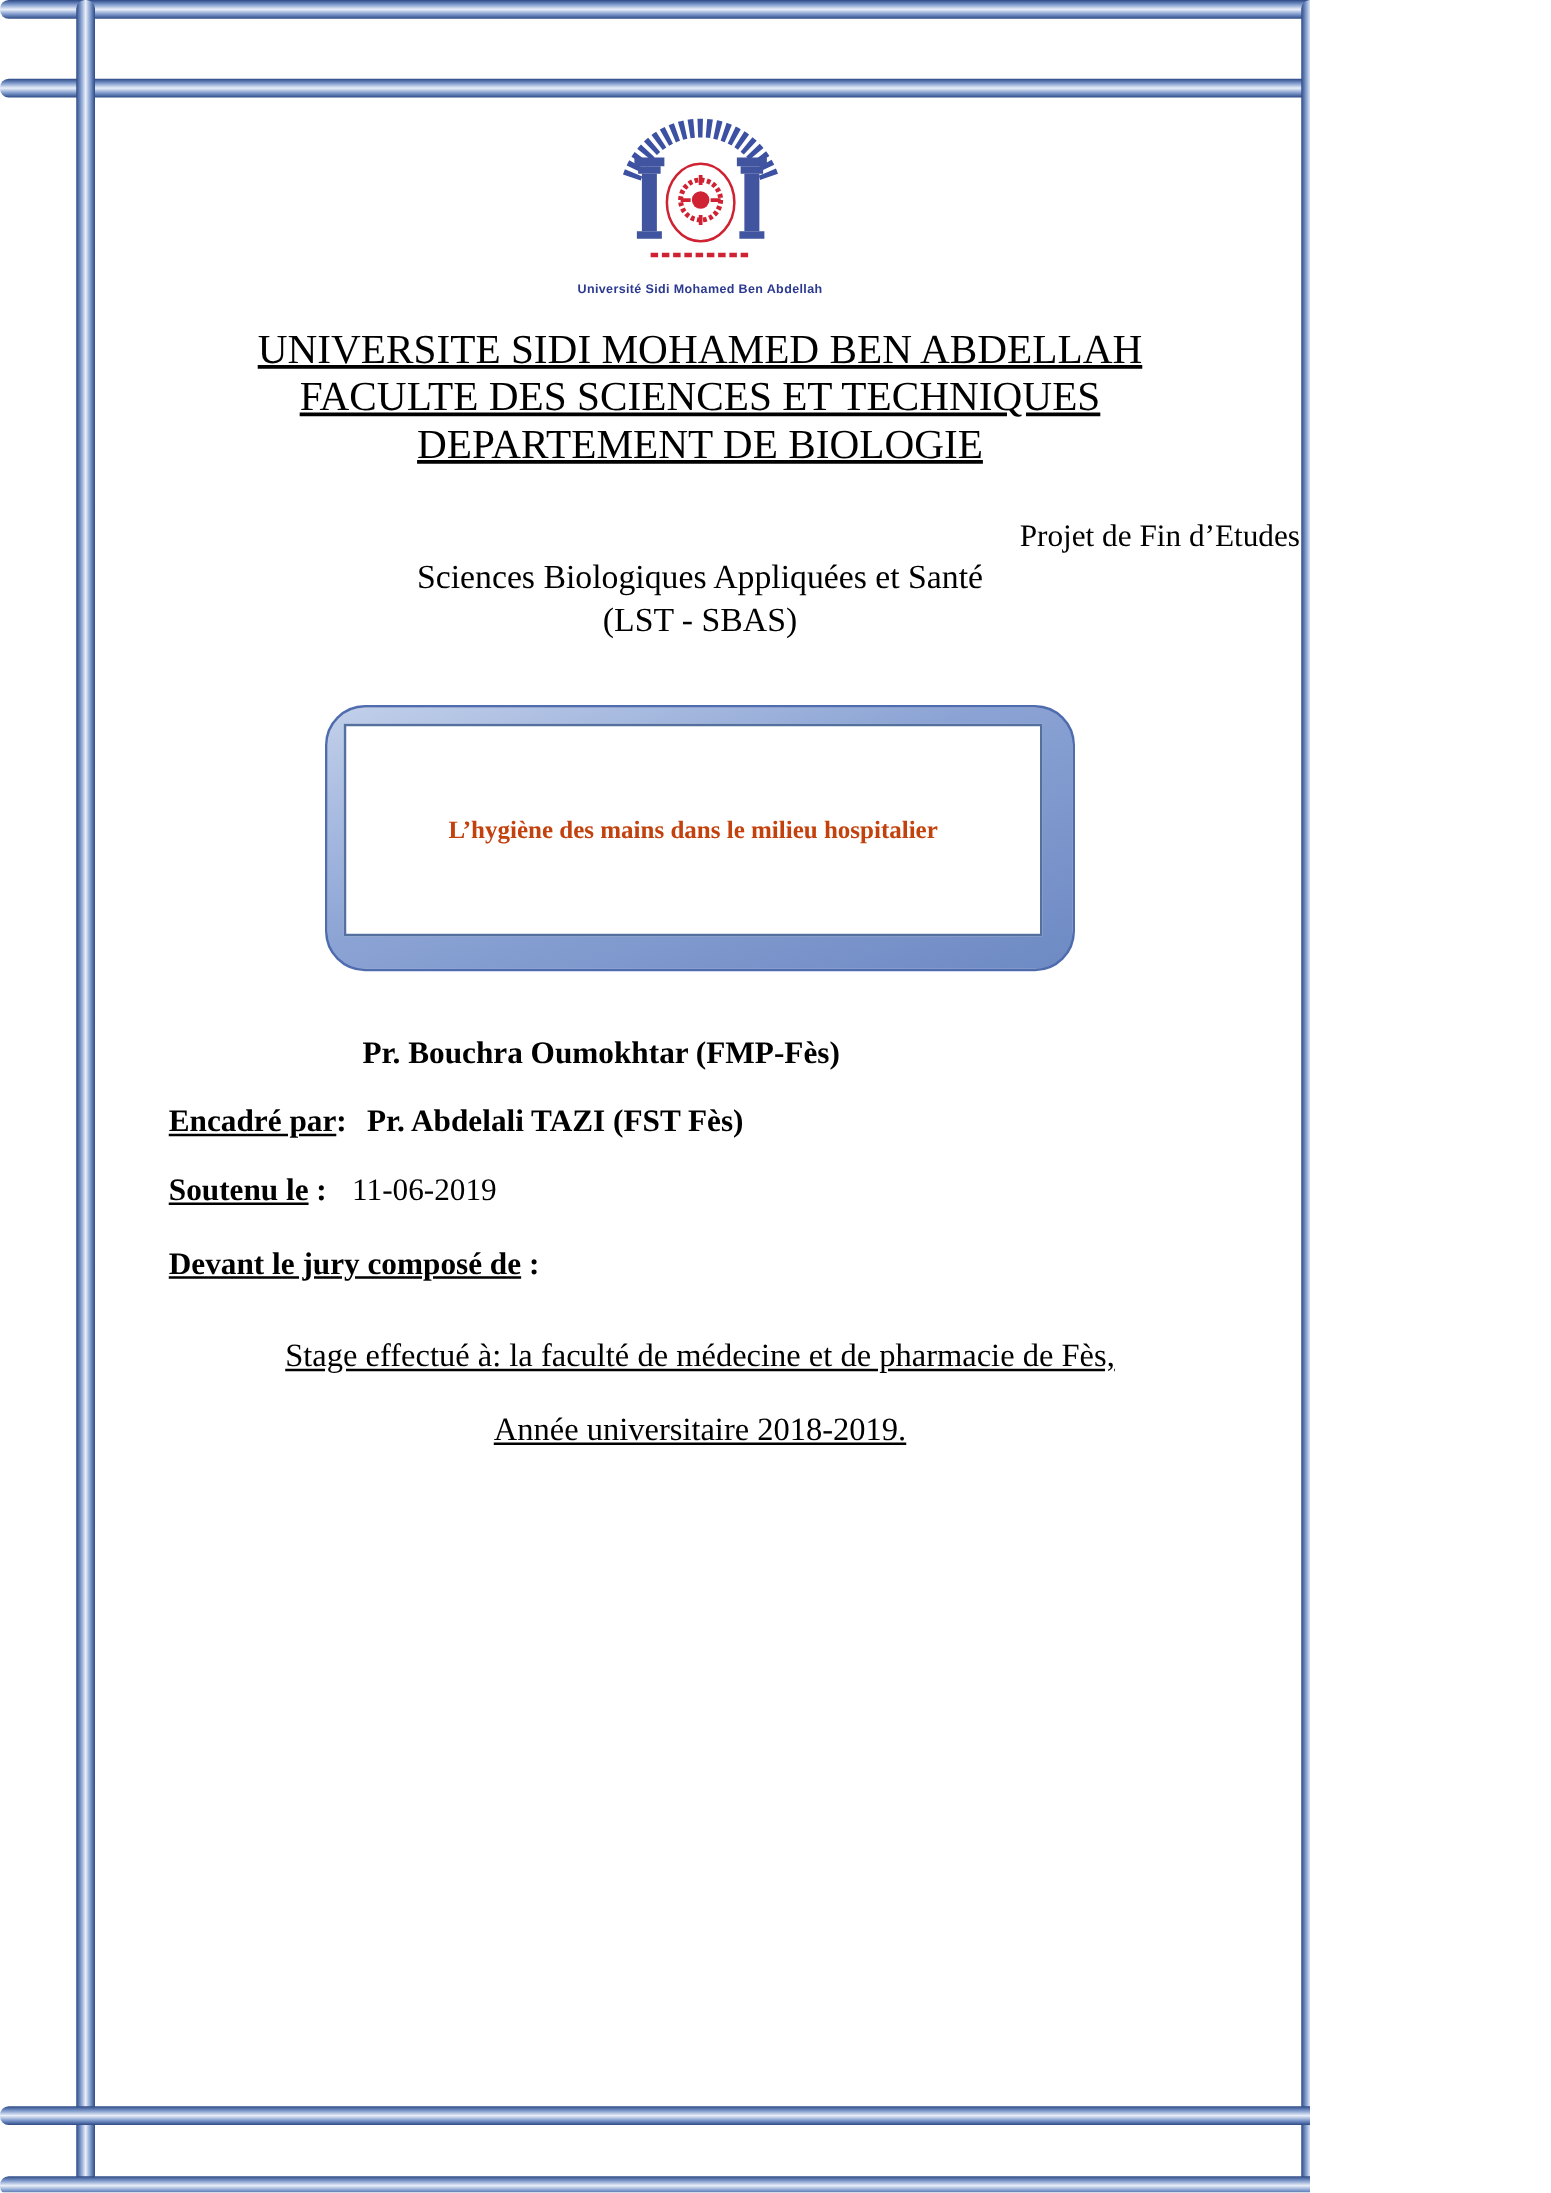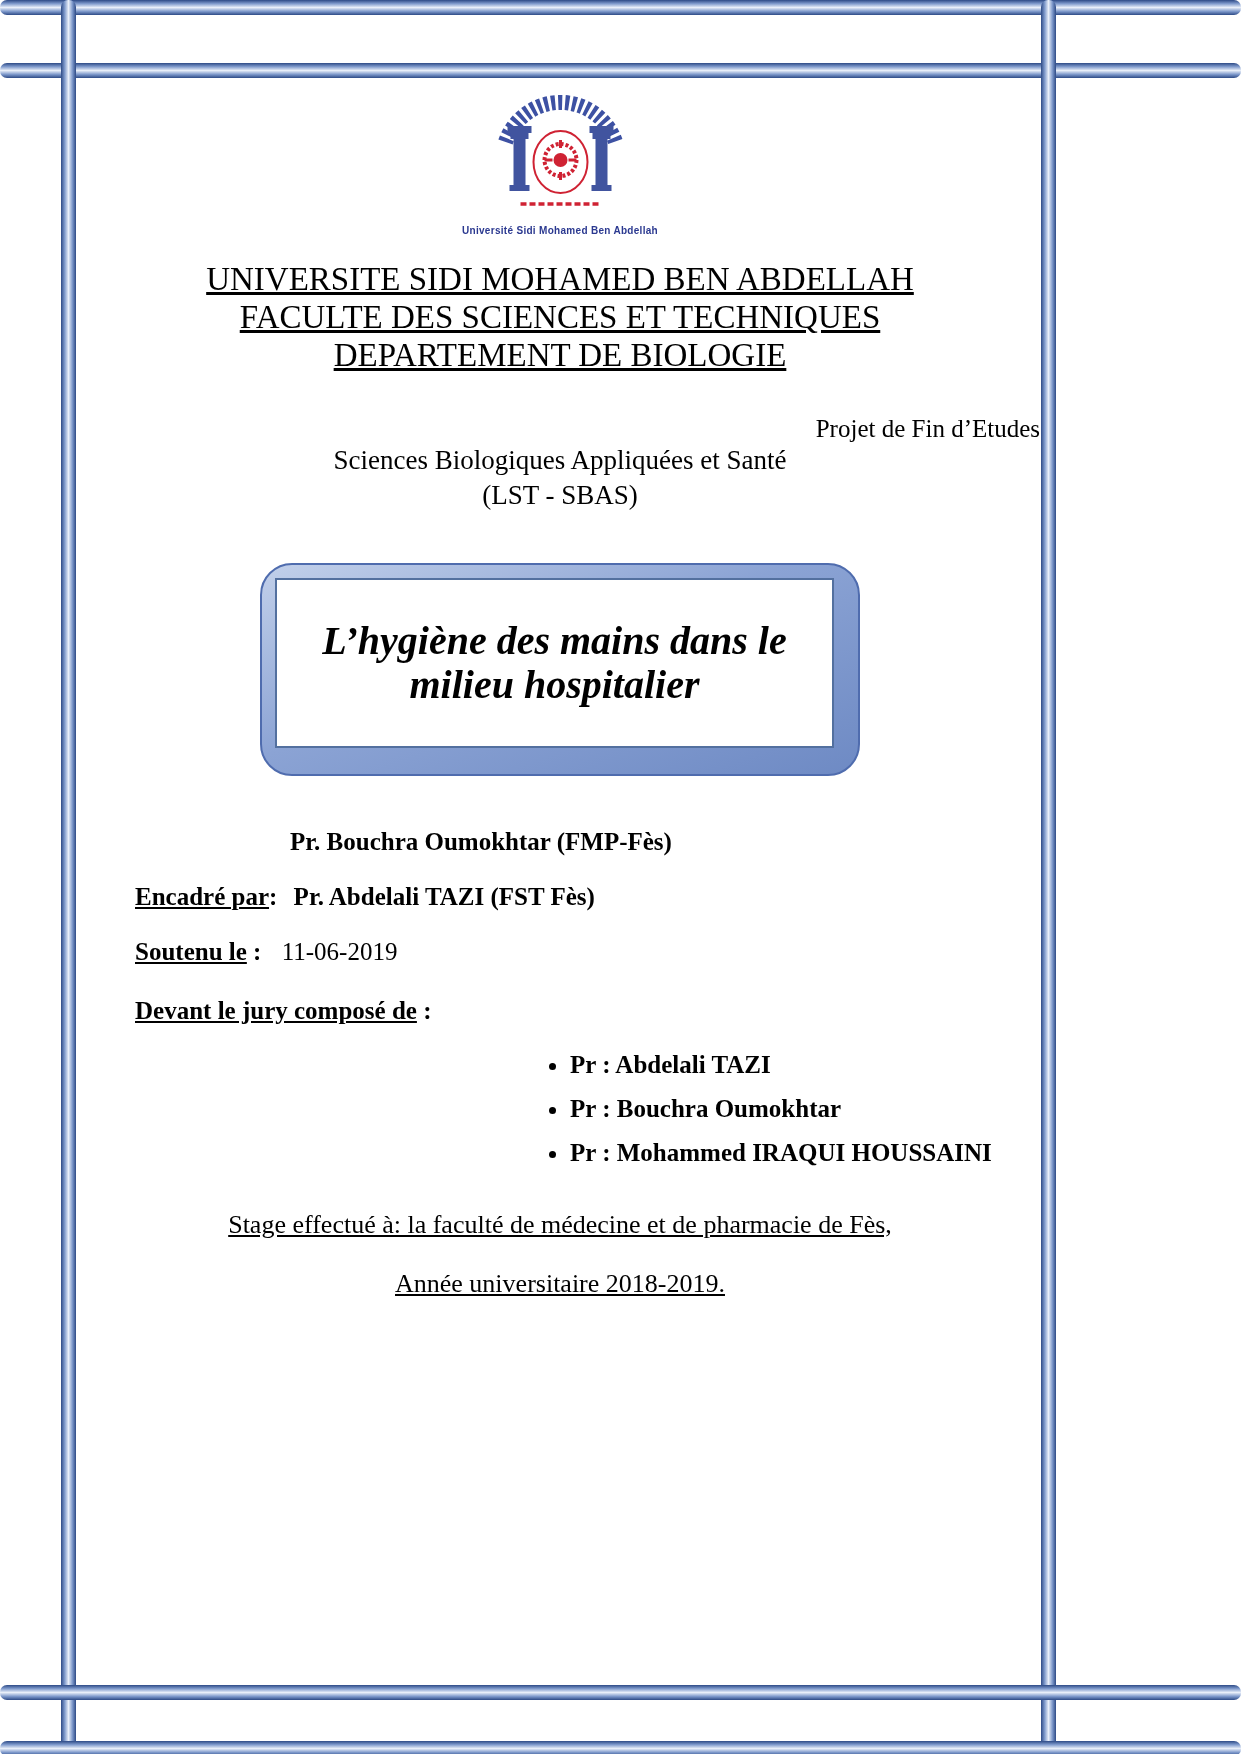--- a/index.html
+++ b/index.html
@@ -1,18 +1,18 @@
 <!DOCTYPE html>
 <html lang="fr"><head>
 <meta charset="utf-8">
 <style>
   * { margin:0; padding:0; box-sizing:border-box; }
   html,body { background:#ffffff; }
   .page {
-    position:relative; width:1241px; height:1754px; background:#fff;
+    position:relative; width:1048px; height:1754px; background:#fff;
     font-family:"Liberation Serif", serif; color:#000; overflow:hidden;
   }
   
   .bar { position:absolute; border-radius:7px; }
   .bar-h {
     left:0; width:1241px; height:15px;
     background:linear-gradient(to bottom,#2d4a86 0%,#7e99cb 24%,#e9eff9 50%,#7e99cb 76%,#2d4a86 100%);
   }
   .bar-v {
     top:0; height:1754px; width:15px;
@@ -46,21 +46,21 @@
   .title-box-outer {
     margin:50px auto 0; width:600px; border-radius:32px;
     background:linear-gradient(160deg,#c2d0ea 0%,#8ba3d4 45%,#6e8ac4 100%);
     border:2px solid #4f6cae;
     padding:13px 24px 26px 13px;
   }
   .title-box-inner {
     background:#fff; border:2px solid #53709f; min-height:170px;
     display:flex; align-items:center; justify-content:center; padding:10px 14px;
   }
-  .doc-title { font-size:40px; font-weight:bold; color:#000000; line-height:44px;font-style:italic; }
+  .doc-title { font-size:20px; font-weight:bold; color:#c2410c; line-height:44px; }
 
   .details { text-align:left; padding-left:55px; margin-top:50px; font-size:25px; line-height:32px; }
   .detail-row { margin-bottom:23px; }
   .lbl { font-weight:bold; text-decoration:underline; }
   .sep { font-weight:bold; }
   .val-b { font-weight:bold; margin-left:10px; }
   .val-r { font-weight:normal; margin-left:14px; }
   .indent2 { padding-left:155px; font-weight:bold; }
 
   .jury-label-row { margin-top:27px; margin-bottom:0; }
@@ -140,25 +140,20 @@
 
       <div class="detail-row">
         <span class="lbl">Soutenu le</span><span class="sep"> :</span>
         <span class="val-r">11-06-2019</span>
       </div>
 
       <div class="detail-row jury-label-row">
         <span class="lbl">Devant le jury composé de</span><span class="sep"> :</span>
       </div>
 
-      <ul class="jury-list">
-        <li>Pr : Abdelali TAZI</li>
-        <li>Pr : Bouchra Oumokhtar</li>
-        <li>Pr : Mohammed IRAQUI HOUSSAINI</li>
-      </ul>
 
     </div>
 
     <div class="footer-line1">Stage effectué à: la faculté de médecine et de pharmacie de Fès,</div>
     <div class="footer-line2">Année universitaire 2018-2019.</div>
 
   </div>
 </div>
 
 </body></html>

